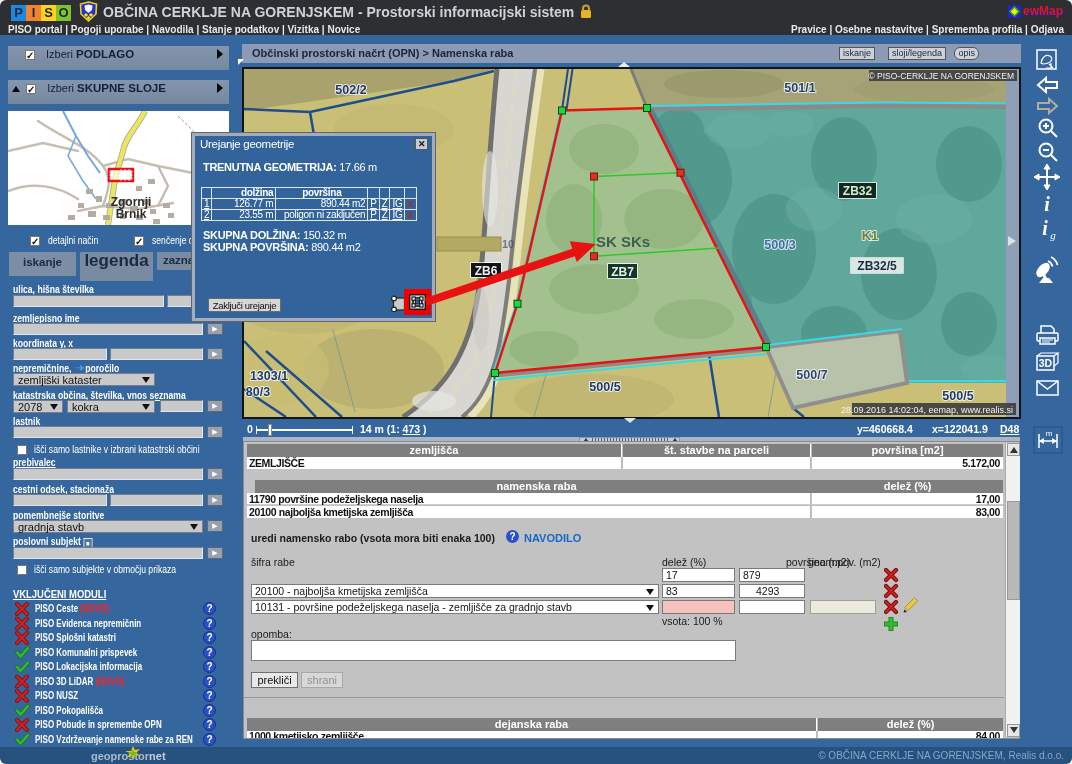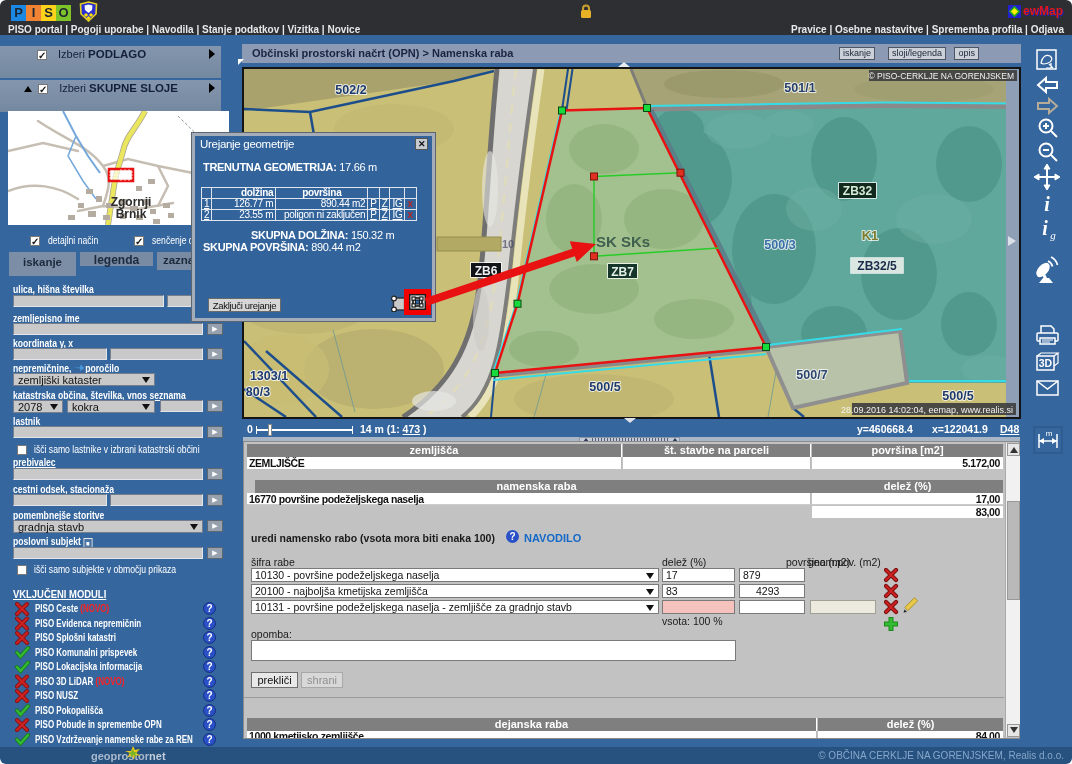--- a/index.html
+++ b/index.html
@@ -7,21 +7,21 @@
   #app { position:relative; width:1072px; height:764px; overflow:hidden; }
   .abs { position:absolute; }
   
   #topbar { left:0; top:0; width:1072px; height:22px; background:#2d2f33; border-radius:6px 6px 0 0; }
   #navrow { left:0; top:22px; width:1072px; height:13px; background:#2d2f33; }
   #bluebody { left:0; top:35px; width:1072px; height:712px; background:#35669e; }
   #footer { left:0; top:747px; width:1072px; height:17px; background:#27517e; border-radius:0 0 6px 6px; }
   .logorow span { display:inline-block; width:15px; height:16px; text-align:center; font-weight:bold; font-size:13px; line-height:16px; color:#1c2530; }
   .navtxt { color:#e9e9e9; font-size:10px; font-weight:bold; }
   
-  .sbar { left:0; width:221px; height:32px; background:linear-gradient(#8496ae,#74889f); color:#141f3a; font-size:11px; line-height:16px;padding-left:20px; }
+  .sbar { left:8px; width:221px; height:24px; background:linear-gradient(#8496ae,#74889f); color:#141f3a; font-size:11px; line-height:16px; }
   .sbar b { font-size:11.5px; }
   .sbar .rarr { position:absolute; right:6px; top:3px; width:0; height:0; border-left:6px solid #000; border-top:5px solid transparent; border-bottom:5px solid transparent; }
   .cb { display:inline-block; width:10px; height:10px; background:#fff; border:1px solid #777; font-size:10px; line-height:9px; text-align:center; color:#111; font-weight:bold; vertical-align:-1px; }
   .lbl { color:#fff; font-size:10.5px; font-weight:bold; display:inline-block; transform:scaleX(.82); transform-origin:0 50%; white-space:nowrap; }
   .inp { position:absolute; background:#c9c9c9; border:1px solid #747e8c; border-bottom-color:#e2e6ea; border-right-color:#e2e6ea; height:12px; }
   .gobtn { position:absolute; width:16px; height:12px; background:#97a1ad; border:1px solid #5d6875; color:#fff; font-size:7px; line-height:10px; text-align:center; }
   .sel { position:absolute; background:#c9c9c9; border:1px solid #747e8c; height:13px; font-size:11px; color:#111; line-height:12px; padding-left:4px; }
   .sel .da { position:absolute; right:4px; top:3px; width:0; height:0; border-top:6px solid #111; border-left:4px solid transparent; border-right:4px solid transparent; }
   .modtxt { color:#fff; font-size:10px; font-weight:bold; transform:scaleX(.8); transform-origin:0 50%; white-space:nowrap; }
   .qmark { position:absolute; width:13px; height:13px; border-radius:50%; background:#2a50c8; border:1px solid #16307e; color:#fff; font-size:10px; font-weight:bold; text-align:center; line-height:12px; }
@@ -51,20 +51,21 @@
     <span style="background:#1b89e3;">P</span><span style="background:#f08233;">I</span><span style="background:#fdd41b;">S</span><span style="background:#7fc32b;">O</span>
   </div>
 
   <svg class="abs" style="left:78px;top:1px;" width="21" height="21" viewBox="0 0 21 21">
     <path d="M10.5 1 L18.5 3 L18 13 L10.5 20 L3 13 L2.5 3 Z" fill="#2a2fd0" stroke="#e8d020" stroke-width="1.6"></path>
     <path d="M10.5 3.5 L14.5 4.5 L14 9 L10.5 12 L7 9 L6.5 4.5 Z" fill="#f4f6ff"></path>
     <rect x="6.5" y="12.5" width="3" height="3" fill="#ffe000" transform="rotate(45 8 14)"></rect>
     <rect x="11.5" y="12.5" width="3" height="3" fill="#ffe000" transform="rotate(45 13 14)"></rect>
     <rect x="9" y="15.5" width="3" height="3" fill="#ffe000" transform="rotate(45 10.5 17)"></rect>
   </svg>
+  <div class="abs" style="left:103px;top:4px;font-size:14px;font-weight:bold;color:#cfd2d6;">OBČINA CERKLJE NA GORENJSKEM - Prostorski informacijski sistem</div>
 
   <svg class="abs" style="left:579px;top:4px;" width="14" height="15" viewBox="0 0 14 15">
     <rect x="2" y="6" width="10" height="8" rx="1.5" fill="#e8b227"></rect>
     <path d="M4 6 V4.5 a3 3 0 0 1 6 0 V6" fill="none" stroke="#caa02a" stroke-width="2"></path>
   </svg>
 
   <svg class="abs" style="left:1008px;top:5px;" width="13" height="13" viewBox="0 0 13 13">
     <rect width="13" height="13" fill="#2222cc"></rect>
     <rect x="2.5" y="2.5" width="8" height="8" fill="#22aa22" transform="rotate(45 6.5 6.5)"></rect>
     <rect x="4" y="4" width="5" height="5" fill="#ffee00" transform="rotate(45 6.5 6.5)"></rect>
@@ -124,21 +125,21 @@
         <path d="M113 58 V70 M117 58 V70 M121 58 V70 M101 61 H125 M101 64 H125 M101 67 H125"></path>
       </g>
     <text x="123" y="95" font-size="12" font-weight="bold" fill="#2c2c2c" text-anchor="middle">Zgornji</text>
     <text x="123" y="107" font-size="12" font-weight="bold" fill="#2c2c2c" text-anchor="middle">Brnik</text>
   </svg>
 
   <div class="abs" style="left:30px;top:233px;line-height:11px;"><span class="cb">✓</span><span class="lbl" style="font-weight:normal;margin-left:8px;font-size:10.5px;">detajlni način</span></div>
   <div class="abs" style="left:134px;top:233px;line-height:11px;"><span class="cb">✓</span><span class="lbl" style="font-weight:normal;margin-left:8px;font-size:10.5px;">senčenje ob</span></div>
 
   <div class="abs" style="left:9px;top:252px;width:67px;height:24px;background:#7b8ea6;color:#1c2a3c;font-size:11.5px;font-weight:bold;text-align:center;line-height:20px;">iskanje</div>
-  <div class="abs" style="left:80px;top:252px;width:73px;height:14px;background:#788ba3;color:#1c2a3c;font-size:12px;font-weight:bold;text-align:center;line-height:17px;">legenda</div>
+  <div class="abs" style="left:80px;top:252px;width:73px;height:29px;background:#788ba3;color:#1c2a3c;font-size:17px;font-weight:bold;text-align:center;line-height:17px;">legenda</div>
   <div class="abs" style="left:157px;top:252px;width:63px;height:18px;background:#788ba3;color:#1c2a3c;font-size:11.5px;font-weight:bold;text-align:center;line-height:17px;">zaznamki</div>
 
   <div class="abs lbl" style="left:13px;top:283px;">ulica, hišna številka</div>
   <div class="inp abs" style="left:13px;top:295px;width:151px;"></div>
   <div class="inp abs" style="left:167px;top:295px;width:36px;"></div>
   <div class="gobtn abs" style="left:207px;top:295px;">▶</div>
 
   <div class="abs lbl" style="left:13px;top:312px;">zemljepisno ime</div>
   <div class="inp abs" style="left:13px;top:323px;width:190px;"></div>
   <div class="gobtn abs" style="left:207px;top:323px;">▶</div>
@@ -230,21 +231,21 @@
   <div class="abs" style="left:91px;top:750px;font-size:11px;font-weight:bold;color:#a9bacf;z-index:5;">geoprostor<span style="color:#c3cedd;">net</span></div>
   <svg class="abs" style="left:125px;top:746px;z-index:6;" width="16" height="14" viewBox="0 0 16 14">
     <polygon points="8,0 10,4 15,3 11,7 16,10 10,9 9,14 7,9 2,12 5,7 0,5 6,5" fill="#e8c818"></polygon>
     <polygon points="8,3 9,6 13,6 10,8 12,11 8,9 6,12 6,8 3,8 6,6" fill="#7ab428"></polygon>
   </svg>
 
   <div id="maphdr" class="abs">
     <div class="abs" style="left:10px;top:3px;font-size:11px;font-weight:bold;color:#1a2340;">Občinski prostorski načrt (OPN) &gt; Namenska raba</div>
     <div class="mbtn" style="right:146px;">iskanje</div>
     <div class="mbtn" style="right:75px;">sloji/legenda</div>
-    <div class="mbtn" style="right:42px;">opis</div>
+    <div class="mbtn" style="right:42px;border-radius:6px;">opis</div>
   </div>
   <div class="abs" style="left:238px;top:59px;width:0;height:0;border-top:6px solid #fff;border-right:6px solid transparent;z-index:3;"></div>
   <div id="mapbox" class="abs">
   <svg width="775" height="348" viewBox="0 0 775 348">
 
     <rect width="775" height="348" fill="#cabf76"></rect>
     <polygon points="0,0 250,0 210,12 0,42" fill="#a9a26c"></polygon>
     <ellipse cx="60" cy="100" rx="70" ry="30" fill="#d0c57b" opacity=".6"></ellipse>
     <ellipse cx="150" cy="60" rx="60" ry="25" fill="#c2b772" opacity=".6"></ellipse>
     <ellipse cx="60" cy="220" rx="80" ry="45" fill="#bdb270" opacity=".7"></ellipse>
@@ -419,33 +420,33 @@
 
     <div class="abs th" style="left:3px;top:2px;width:375px;height:13px;line-height:13px;border-right:1px solid #fff;">zemljišča</div>
     <div class="abs th" style="left:379px;top:2px;width:188px;height:13px;line-height:13px;border-right:1px solid #fff;">št. stavbe na parceli</div>
     <div class="abs th" style="left:568px;top:2px;width:191px;height:13px;line-height:13px;">površina [m2]</div>
     <div class="abs trow" style="left:3px;top:15px;width:375px;height:12px;line-height:12px;font-weight:bold;padding-left:2px;border-right:1px solid #bbb;">ZEMLJIŠČE</div>
     <div class="abs trow" style="left:379px;top:15px;width:188px;height:12px;border-right:1px solid #bbb;"></div>
     <div class="abs trow" style="left:568px;top:15px;width:191px;height:12px;line-height:12px;font-weight:bold;text-align:right;padding-right:3px;">5.172,00</div>
 
     <div class="abs th" style="left:11px;top:38px;width:564px;height:13px;line-height:13px;border-right:1px solid #fff;">namenska raba</div>
     <div class="abs th" style="left:568px;top:38px;width:191px;height:13px;line-height:13px;">delež (%)</div>
-    <div class="abs trow" style="left:3px;top:51px;width:564px;height:12px;line-height:12px;font-weight:bold;padding-left:2px;border-right:1px solid #bbb;border-bottom:1px solid #ccc;">16770 površine podeželjskega naselja</div>
+    <div class="abs trow" style="left:3px;top:51px;width:564px;height:12px;line-height:12px;font-weight:bold;padding-left:2px;border-right:1px solid #bbb;border-bottom:1px solid #ccc;">11790 površine podeželjskega naselja</div>
     <div class="abs trow" style="left:568px;top:51px;width:191px;height:12px;line-height:12px;font-weight:bold;text-align:right;padding-right:3px;border-bottom:1px solid #ccc;">17,00</div>
+    <div class="abs trow" style="left:3px;top:64px;width:564px;height:12px;line-height:12px;font-weight:bold;padding-left:2px;border-right:1px solid #bbb;">20100 najboljša kmetijska zemljišča</div>
     <div class="abs trow" style="left:568px;top:64px;width:191px;height:12px;line-height:12px;font-weight:bold;text-align:right;padding-right:3px;">83,00</div>
 
     <div class="abs" style="left:7px;top:90px;font-size:10.5px;font-weight:bold;color:#1a1a1a;">uredi namensko rabo (vsota mora biti enaka 100)</div>
     <div class="abs" style="left:262px;top:88px;width:13px;height:13px;border-radius:50%;background:#2a50c8;color:#fff;font-size:10px;font-weight:bold;text-align:center;line-height:13px;">?</div>
     <div class="abs" style="left:280px;top:90px;font-size:11px;font-weight:bold;color:#1468c8;">NAVODILO</div>
     <div class="abs" style="left:7px;top:114px;font-size:10.5px;color:#1a1a1a;">šifra rabe</div>
     <div class="abs" style="left:418px;top:114px;font-size:10.5px;color:#1a1a1a;">delež (%)</div>
     <div class="abs" style="left:495px;top:114px;font-size:10.5px;color:#1a1a1a;padding-left:47px;">površina (m2)</div>
     <div class="abs" style="left:564px;top:114px;font-size:10.5px;color:#1a1a1a;">geom.pov. (m2)</div>
 
-    <div class="abs" style="left:7px;top:126px;width:408px;height:14px;background:#fff;border:1px solid #7a7a7a;font-size:10.5px;line-height:13px;padding-left:3px;color:#111;">10130 - površine podeželjskega naselja<span style="position:absolute;right:4px;top:4px;width:0;height:0;border-top:6px solid #111;border-left:4px solid transparent;border-right:4px solid transparent;"></span></div>
     <div class="abs" style="left:418px;top:126px;width:73px;height:14px;background:#fff;border:1px solid #7a7a7a;font-size:10.5px;line-height:13px;padding-left:3px;color:#111;">17</div>
     <div class="abs" style="left:495px;top:126px;width:66px;height:14px;background:#fff;border:1px solid #7a7a7a;font-size:10.5px;line-height:13px;padding-left:3px;color:#111;">879</div>
     <div class="abs" style="left:7px;top:142px;width:408px;height:14px;background:#fff;border:1px solid #7a7a7a;font-size:10.5px;line-height:13px;padding-left:3px;color:#111;">20100 - najboljša kmetijska zemljišča<span style="position:absolute;right:4px;top:4px;width:0;height:0;border-top:6px solid #111;border-left:4px solid transparent;border-right:4px solid transparent;"></span></div>
     <div class="abs" style="left:418px;top:142px;width:73px;height:14px;background:#fff;border:1px solid #7a7a7a;font-size:10.5px;line-height:13px;padding-left:3px;color:#111;">83</div>
     <div class="abs" style="left:495px;top:142px;width:66px;height:14px;background:#fff;border:1px solid #7a7a7a;font-size:10.5px;line-height:13px;padding-left:16px;color:#111;">4293</div>
     <div class="abs" style="left:7px;top:158px;width:408px;height:14px;background:#fff;border:1px solid #7a7a7a;font-size:10.5px;line-height:13px;padding-left:3px;color:#111;">10131 - površine podeželjskega naselja - zemljišče za gradnjo stavb<span style="position:absolute;right:4px;top:4px;width:0;height:0;border-top:6px solid #111;border-left:4px solid transparent;border-right:4px solid transparent;"></span></div>
     <div class="abs" style="left:418px;top:158px;width:73px;height:14px;background:#f6c2be;border:1px solid #7a7a7a;"></div>
     <div class="abs" style="left:495px;top:158px;width:66px;height:14px;background:#fff;border:1px solid #7a7a7a;"></div>
     <div class="abs" style="left:566px;top:158px;width:66px;height:14px;background:#eceadf;border:1px solid #a0a094;"></div>
 
@@ -515,21 +516,21 @@
         <td style="text-decoration:underline;">2</td>
         <td style="text-align:right;">23.55 m</td>
         <td style="text-align:right;">poligon ni zaključen</td>
         <td style="text-decoration:underline;">P</td>
             <td style="text-decoration:underline;">Z</td>
             <td style="text-decoration:underline;">IG</td>
         <td style="color:#b02828;font-weight:bold;">x</td>
       </tr>
     </tbody>
       </table>
-    <div class="abs" style="left:8px;top:93px;margin-left:48px;"><b>SKUPNA DOLŽINA: </b>150.32 m</div>
+    <div class="abs" style="left:8px;top:93px;"><b>SKUPNA DOLŽINA: </b>150.32 m</div>
     <div class="abs" style="left:8px;top:105px;"><b>SKUPNA POVRŠINA: </b>890.44 m2</div>
     <div class="abs" style="left:13px;top:162px;width:73px;height:14px;background:#d6d6d6;border:1px solid #6a6a6a;color:#111;font-size:9.5px;text-align:center;line-height:13px;white-space:nowrap;">Zaključi urejanje</div>
 
     <svg class="abs" style="left:196px;top:159px;" width="15" height="17" viewBox="0 0 15 17">
       <rect x="2.5" y="3" width="11" height="12" fill="#c9c9c9" stroke="#2a2a2a" stroke-width="1.3"></rect>
       <circle cx="3" cy="3.5" r="2.4" fill="#fff" stroke="#222" stroke-width="1.2"></circle>
       <circle cx="3" cy="14.5" r="2.4" fill="#fff" stroke="#222" stroke-width="1.2"></circle>
     </svg>
     <div class="abs" style="left:209px;top:153px;width:27px;height:26px;background:#f20000;"></div>
     <svg class="abs" style="left:214px;top:158px;" width="17" height="16" viewBox="0 0 17 16">

